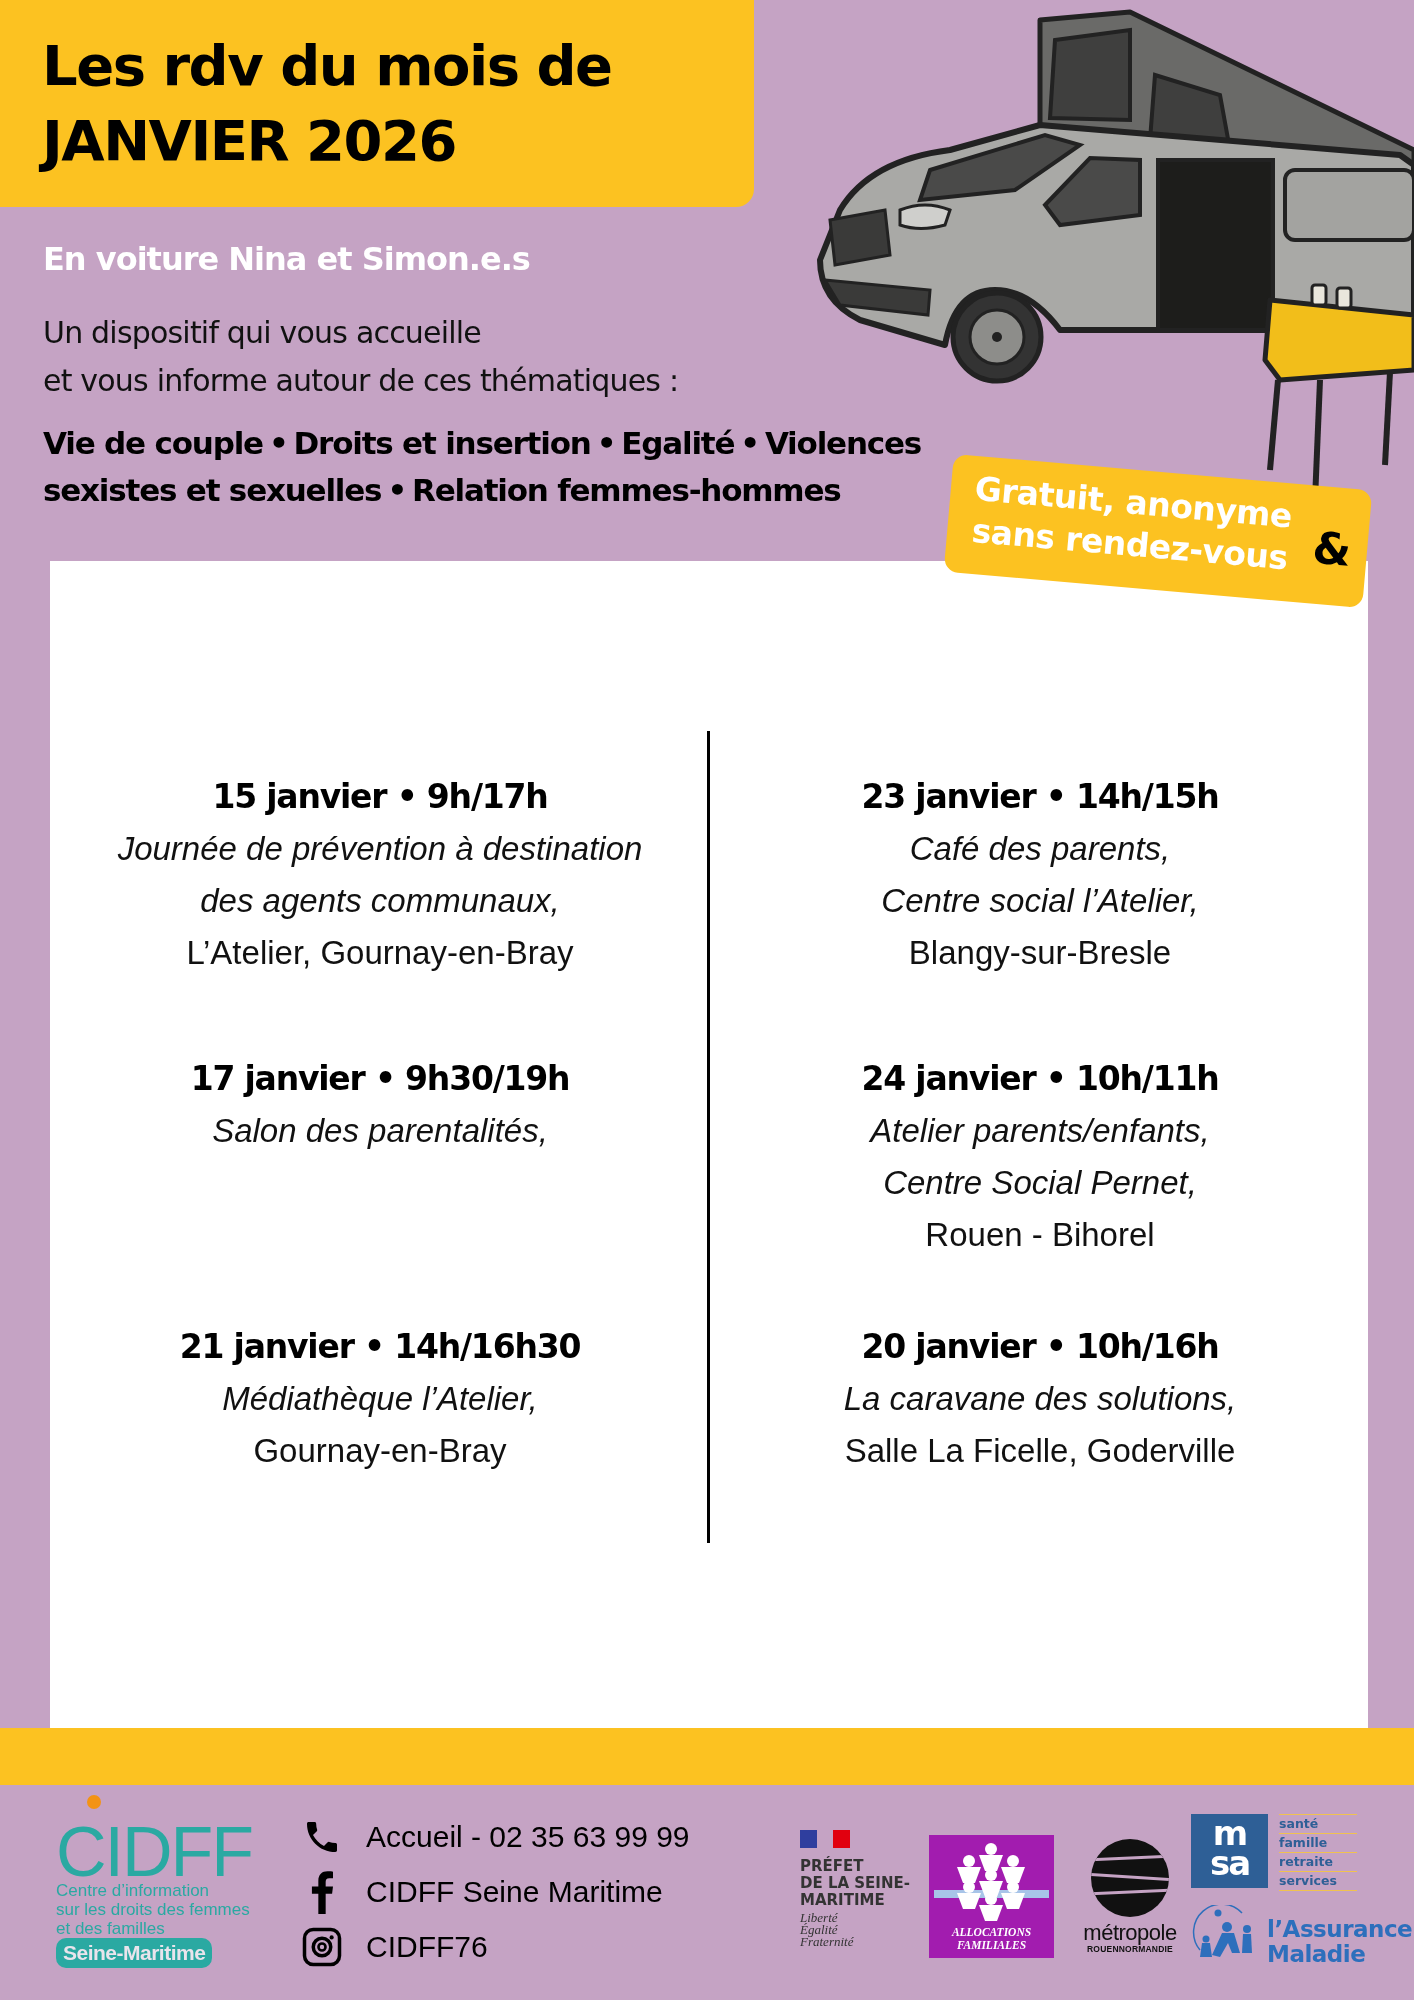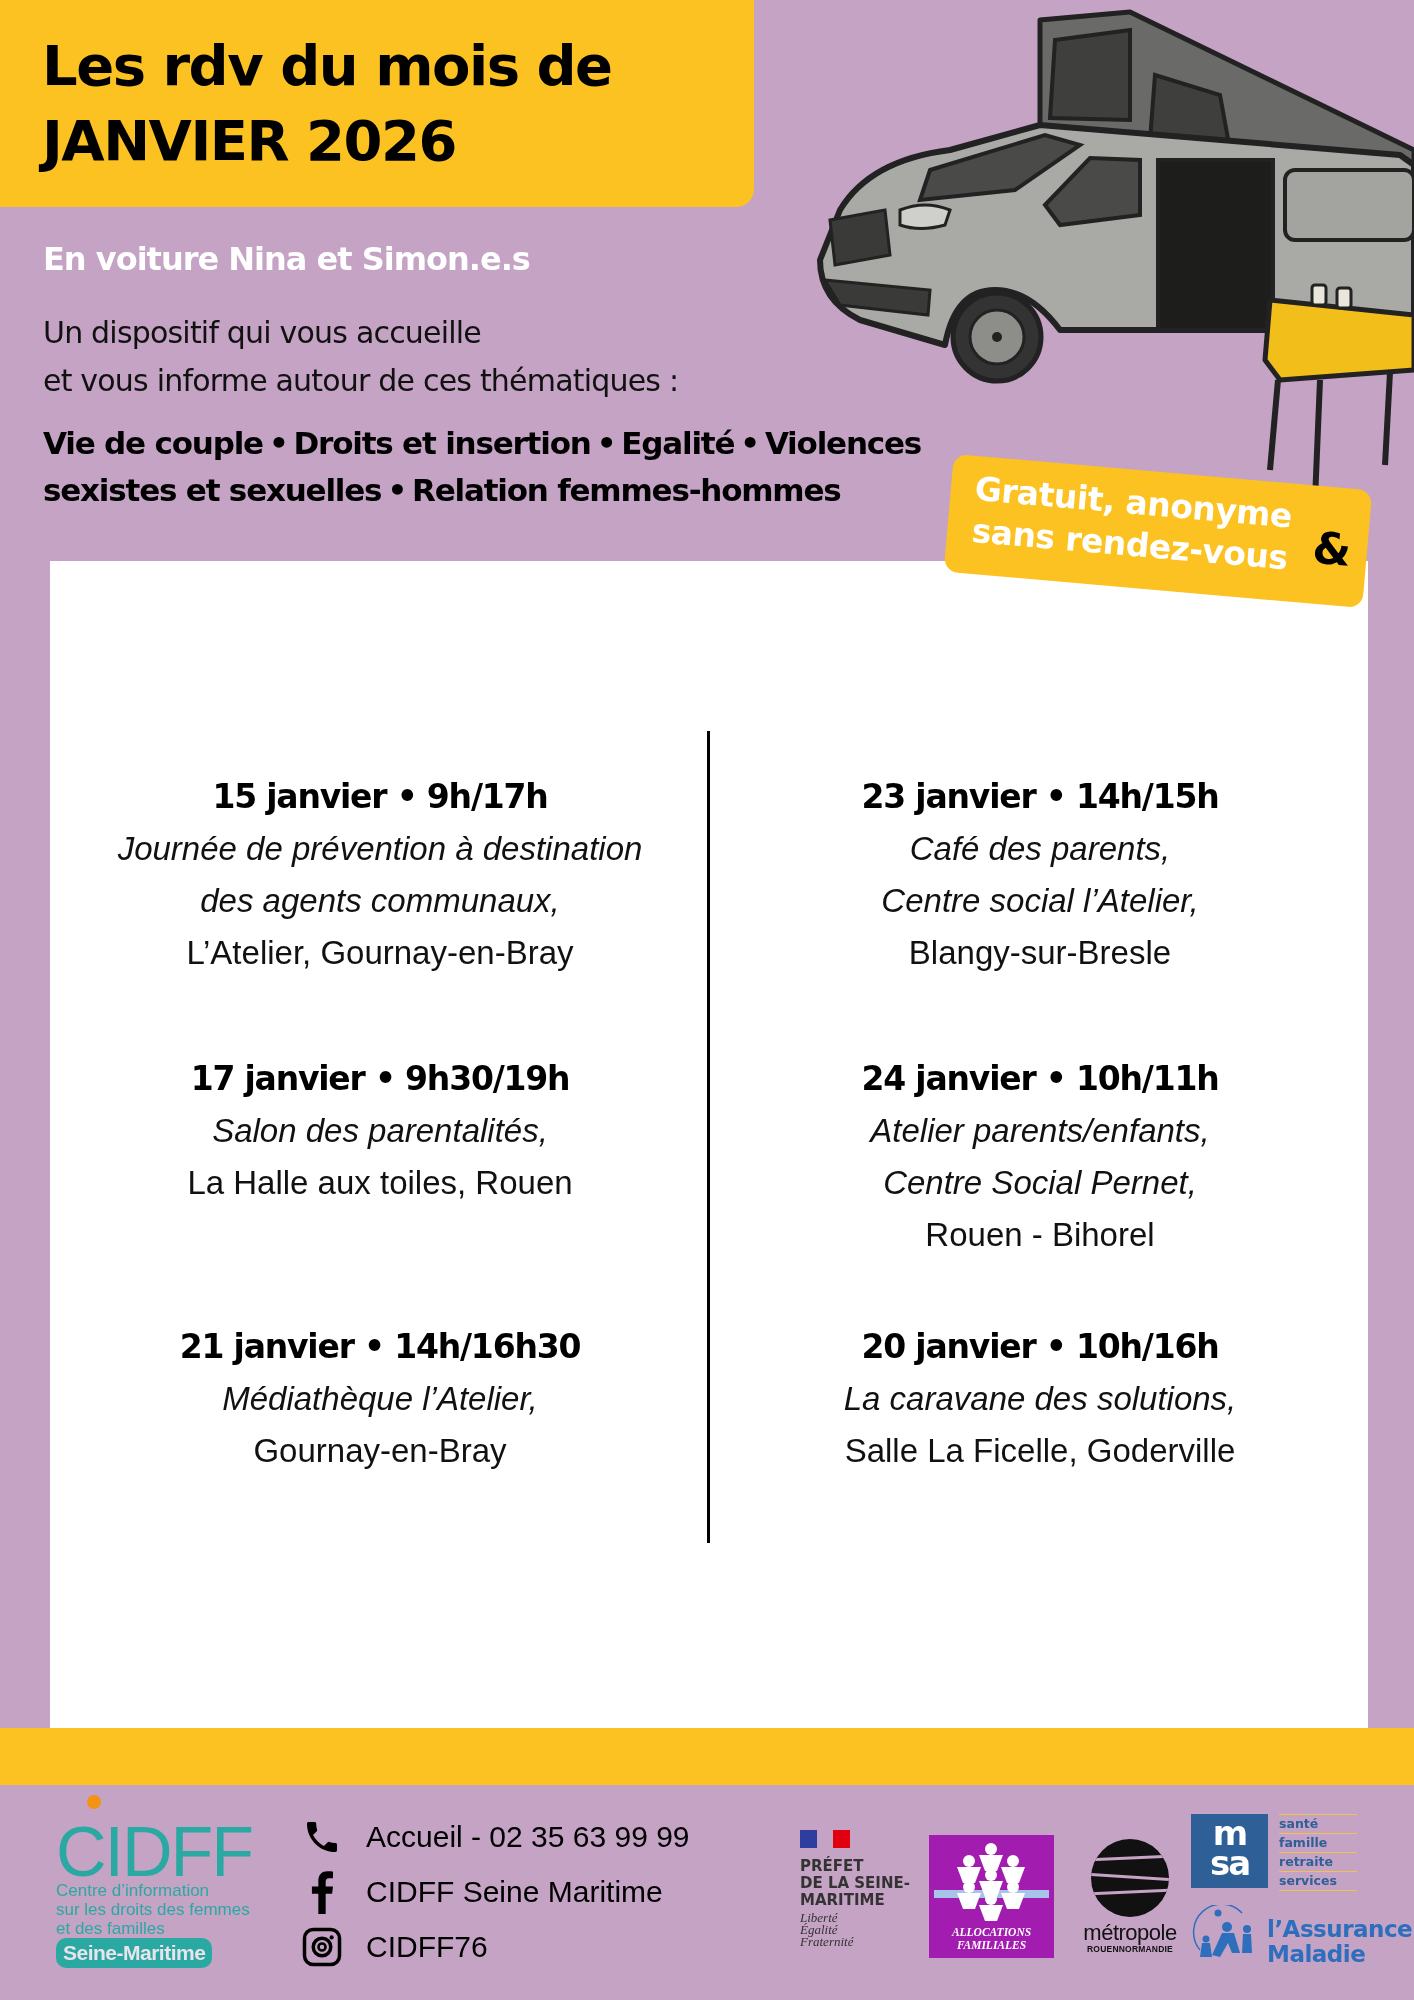--- a/index.html
+++ b/index.html
@@ -243,21 +243,20 @@
 
   <div class="event left" style="top:210px">
     <div class="event-date">15 janvier • 9h/17h</div>
     <div class="event-line it">Journée de prévention à destination</div>
     <div class="event-line it">des agents communaux,</div>
     <div class="event-line">L’Atelier, Gournay-en-Bray</div>
   </div>
   <div class="event left" style="top:492px">
     <div class="event-date">17 janvier • 9h30/19h</div>
     <div class="event-line it">Salon des parentalités,</div>
-    <div class="event-line">La Halle aux toiles, Rouen</div>
   </div>
   <div class="event left" style="top:760px">
     <div class="event-date">21 janvier • 14h/16h30</div>
     <div class="event-line it">Médiathèque l’Atelier,</div>
     <div class="event-line">Gournay-en-Bray</div>
   </div>
 
   <div class="event right" style="top:210px">
     <div class="event-date">23 janvier • 14h/15h</div>
     <div class="event-line it">Café des parents,</div>

